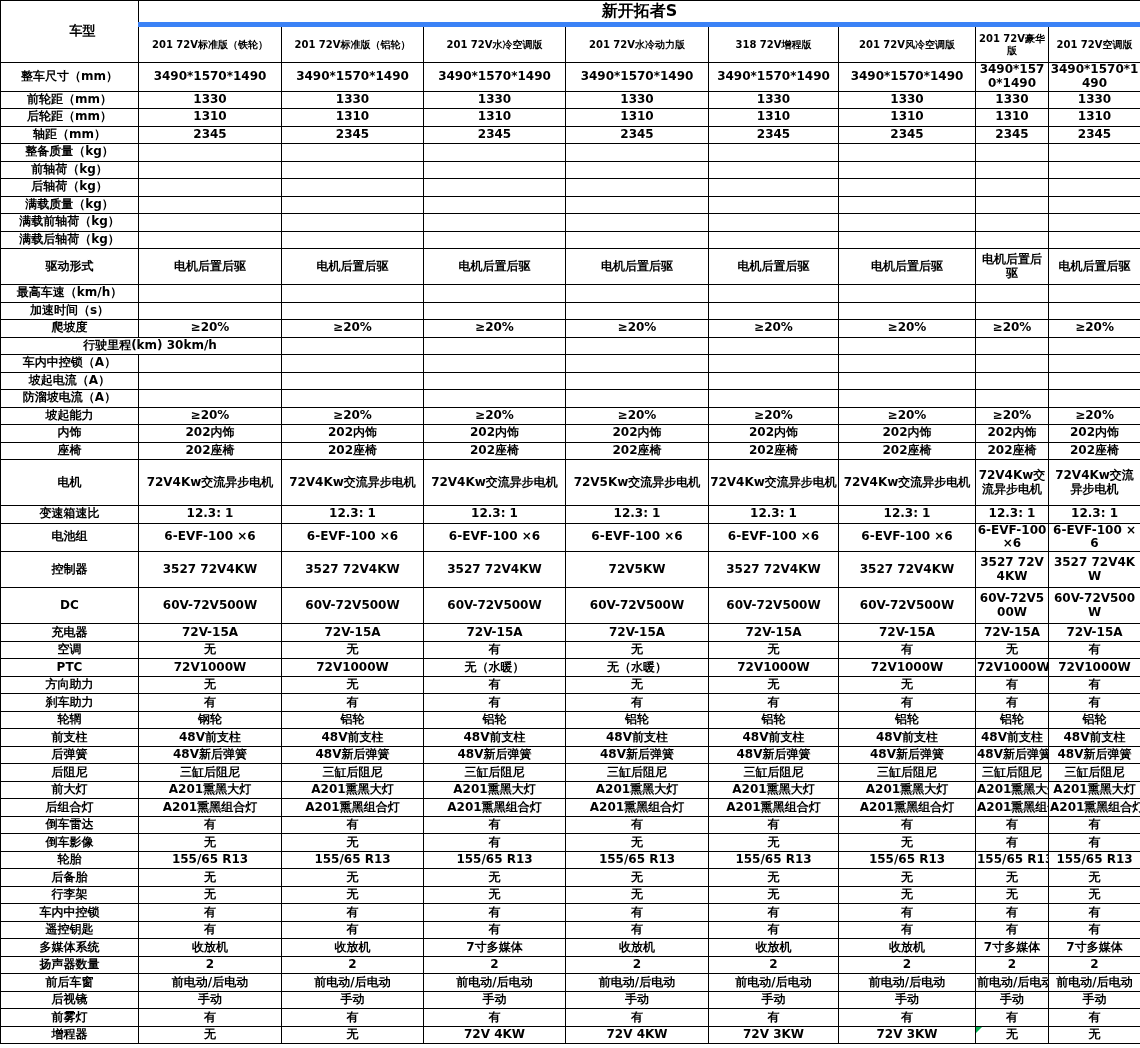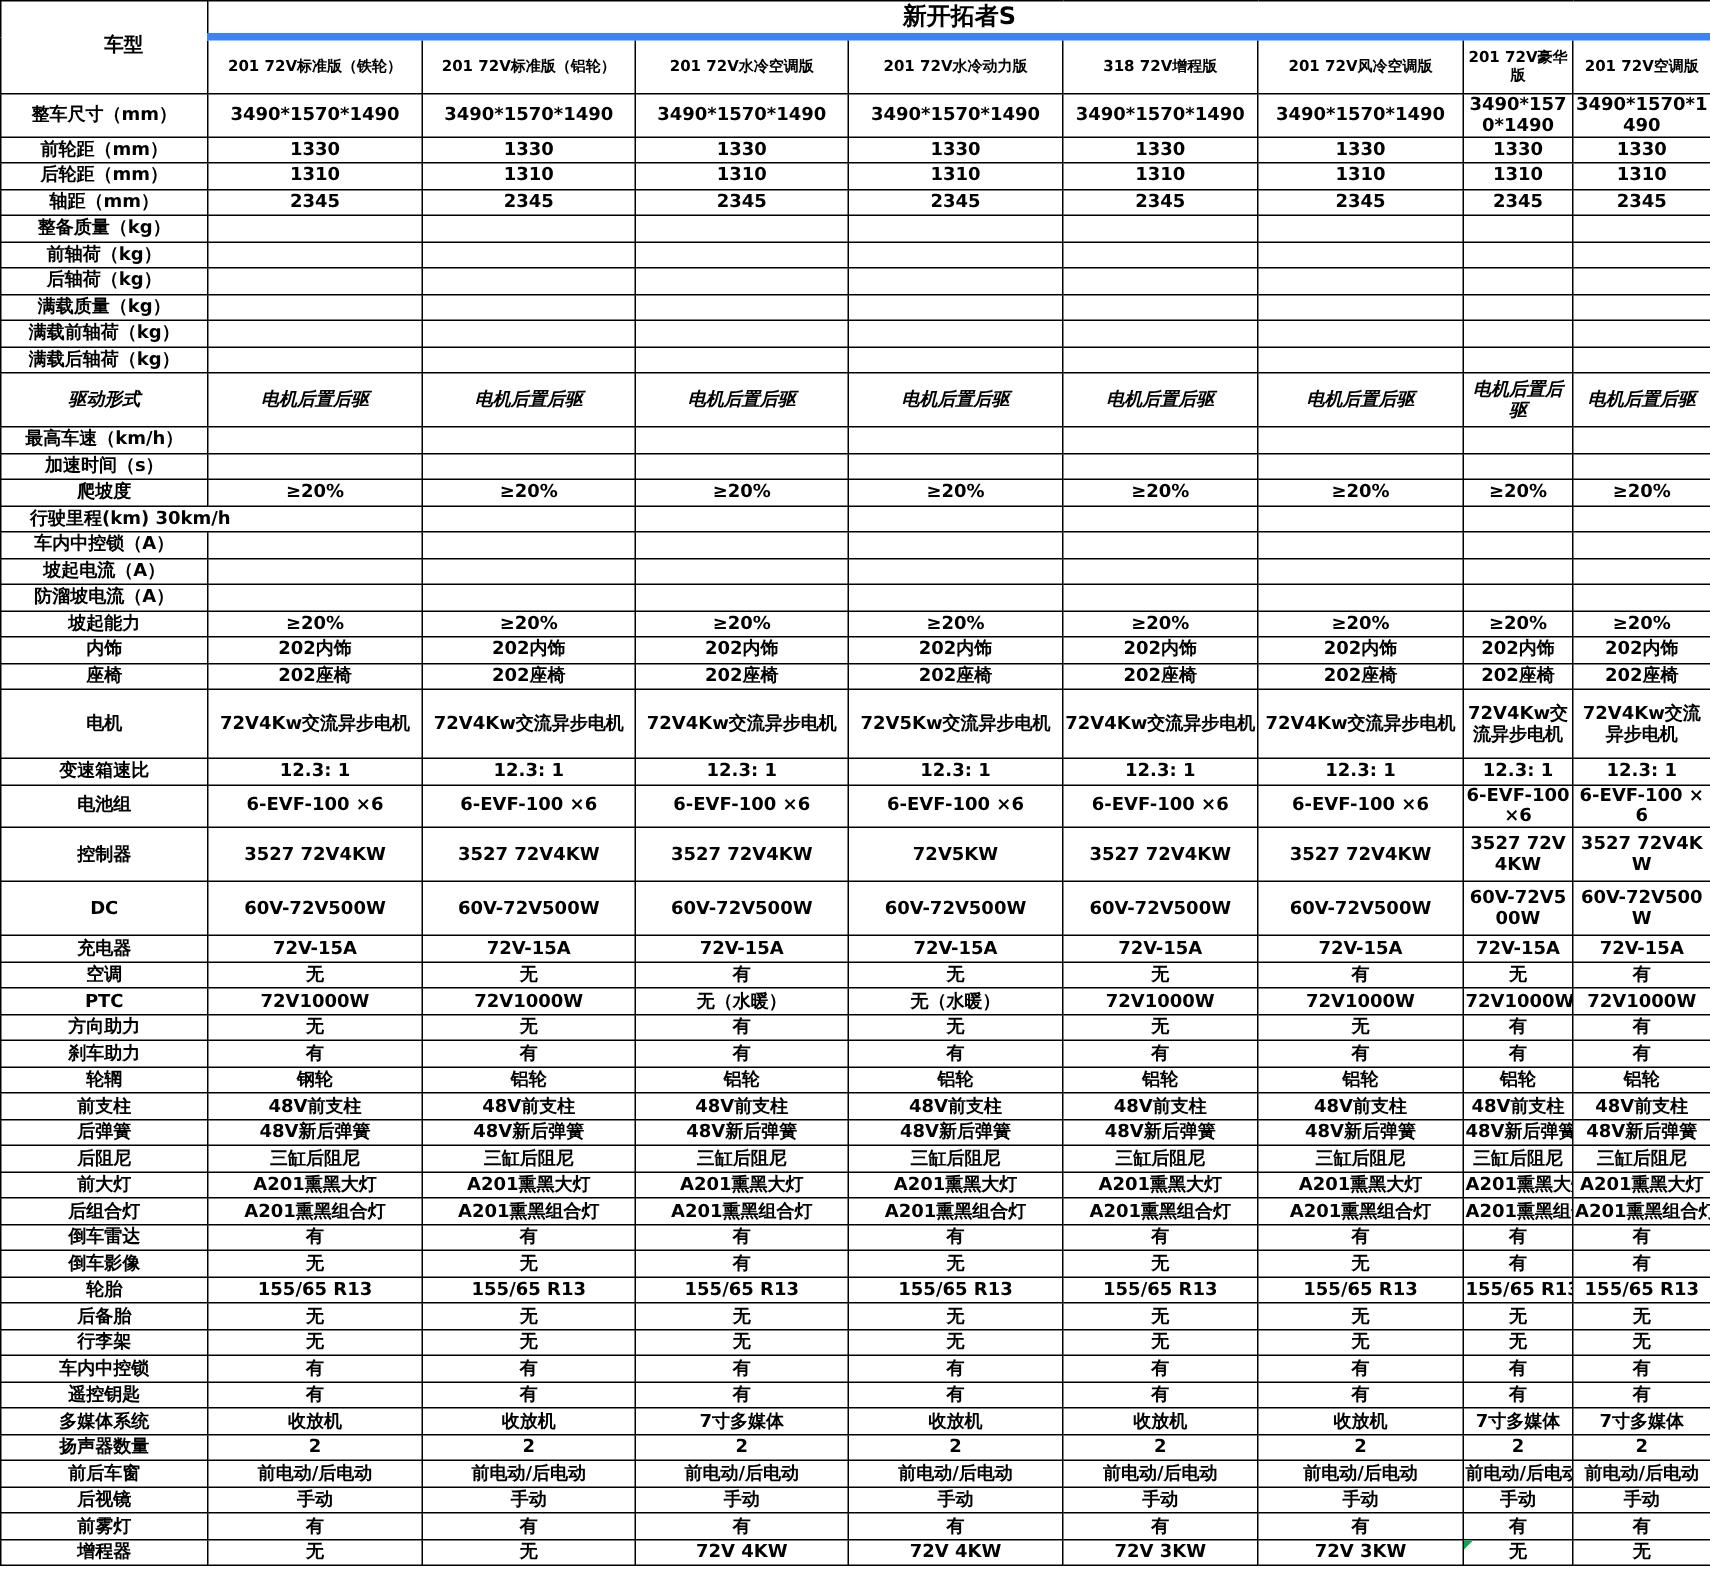--- a/index.html
+++ b/index.html
@@ -14,21 +14,21 @@
     text-align:center;
     vertical-align:middle;
     padding:0 1px;
     overflow:hidden;
     white-space:nowrap;
     line-height:1.15;
   }
   tr { height:17.5px; }
   tr.wrap td { white-space:normal; word-break:break-all;margin-left:39px; }
   td.label { font-size:12px; }
-  td.left { text-align:left; padding-left:19px;margin-top:24px; }
+  td.left { text-align:center; padding-left:19px;margin-top:24px; }
   tr.title-row { height:24px; }
   td.title-cell { font-size:16px; border-bottom:5px solid #3b82f6; }
   td.corner-cell { font-size:13px;padding-left:27px; }
   tr.header-row { height:38px; }
   tr.header-row td { white-space:normal; word-break:break-all; font-size:10px;text-align:center; }
   td.flagged { position:relative; }
   td.flagged::before {
     content:"";
     position:absolute;
     top:0; left:0;
@@ -173,21 +173,21 @@
           <td class="label">满载后轴荷（kg）</td>
           <td></td>
           <td></td>
           <td></td>
           <td></td>
           <td></td>
           <td></td>
           <td></td>
           <td></td>
         </tr>
-        <tr class="wrap" style="height: 36px; font-style: italic;">
+        <tr class="wrap" style="height: 36px;">
           <td class="label">驱动形式</td>
           <td>电机后置后驱</td>
           <td>电机后置后驱</td>
           <td>电机后置后驱</td>
           <td>电机后置后驱</td>
           <td>电机后置后驱</td>
           <td>电机后置后驱</td>
           <td>电机后置后驱</td>
           <td>电机后置后驱</td>
         </tr>

